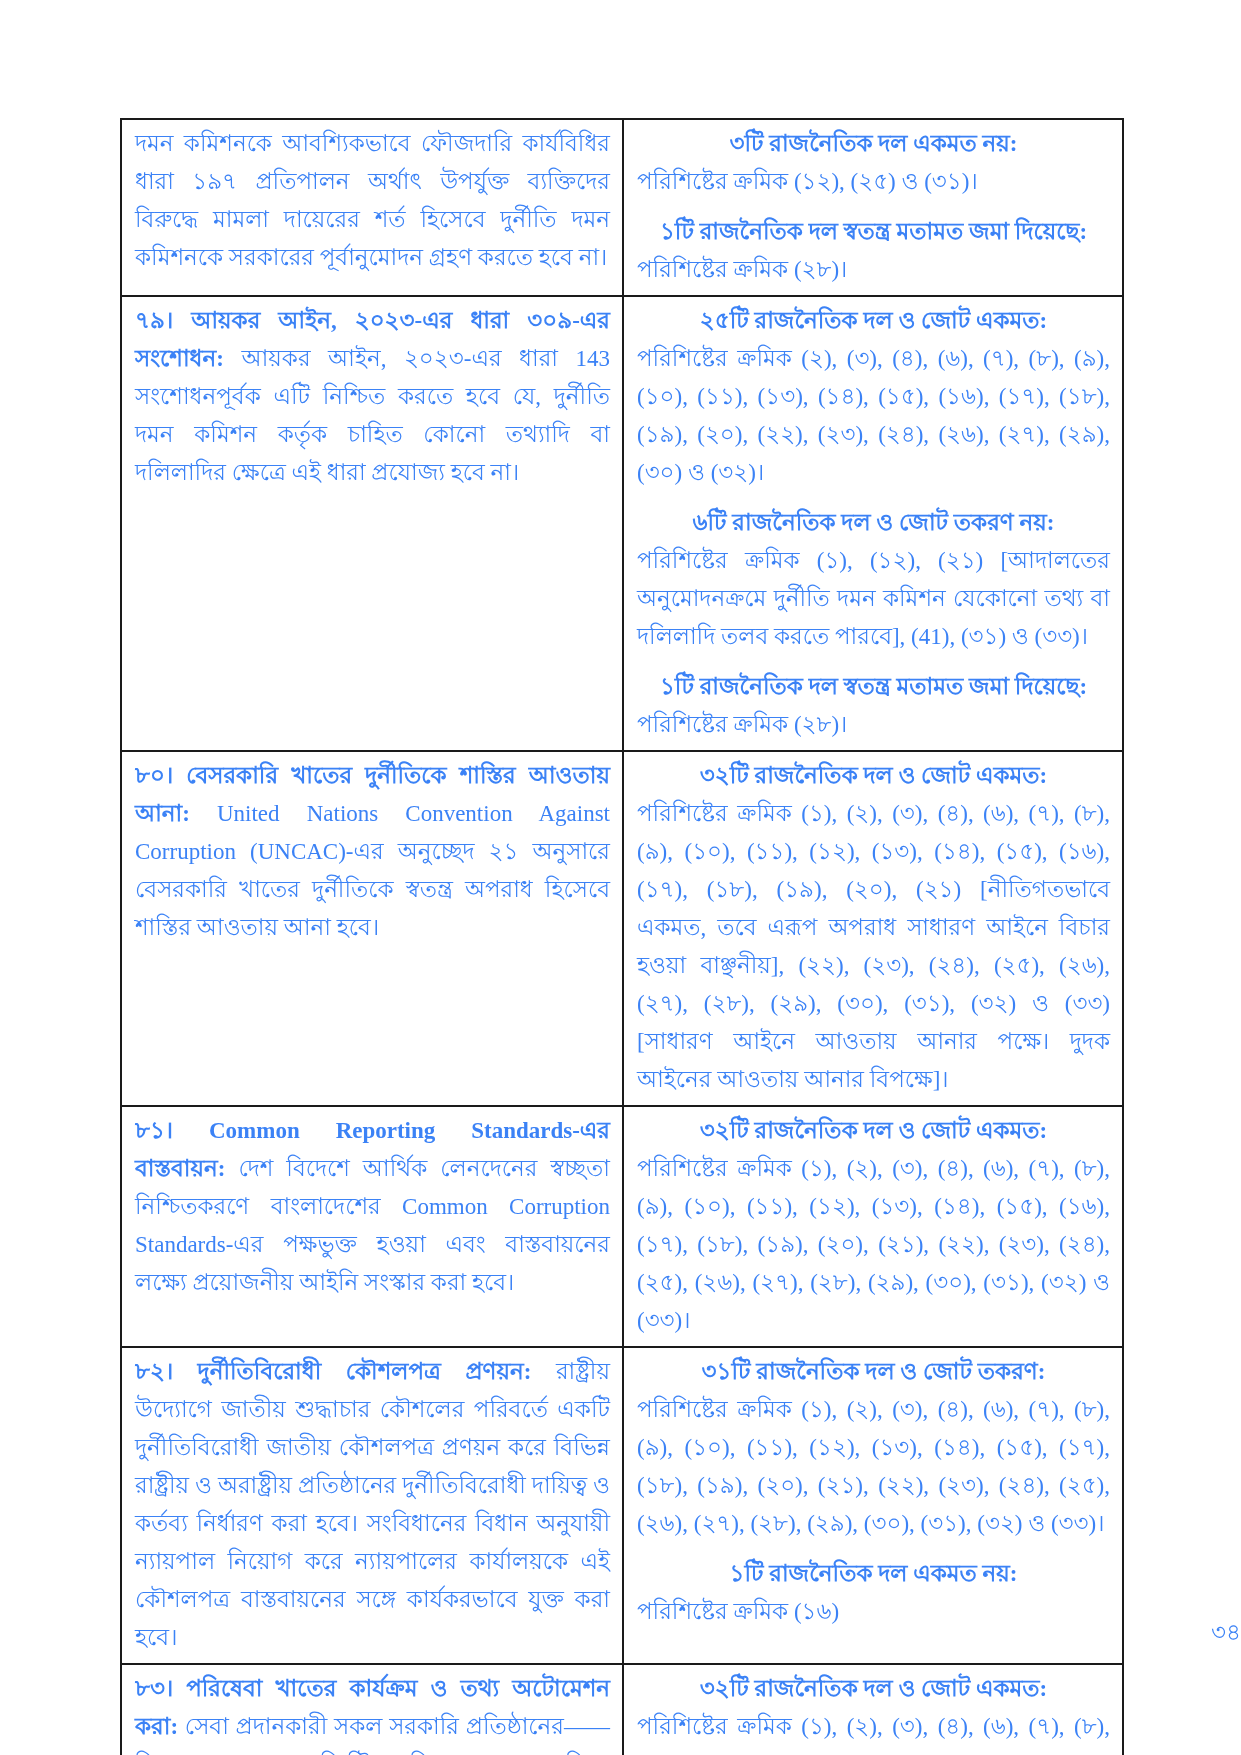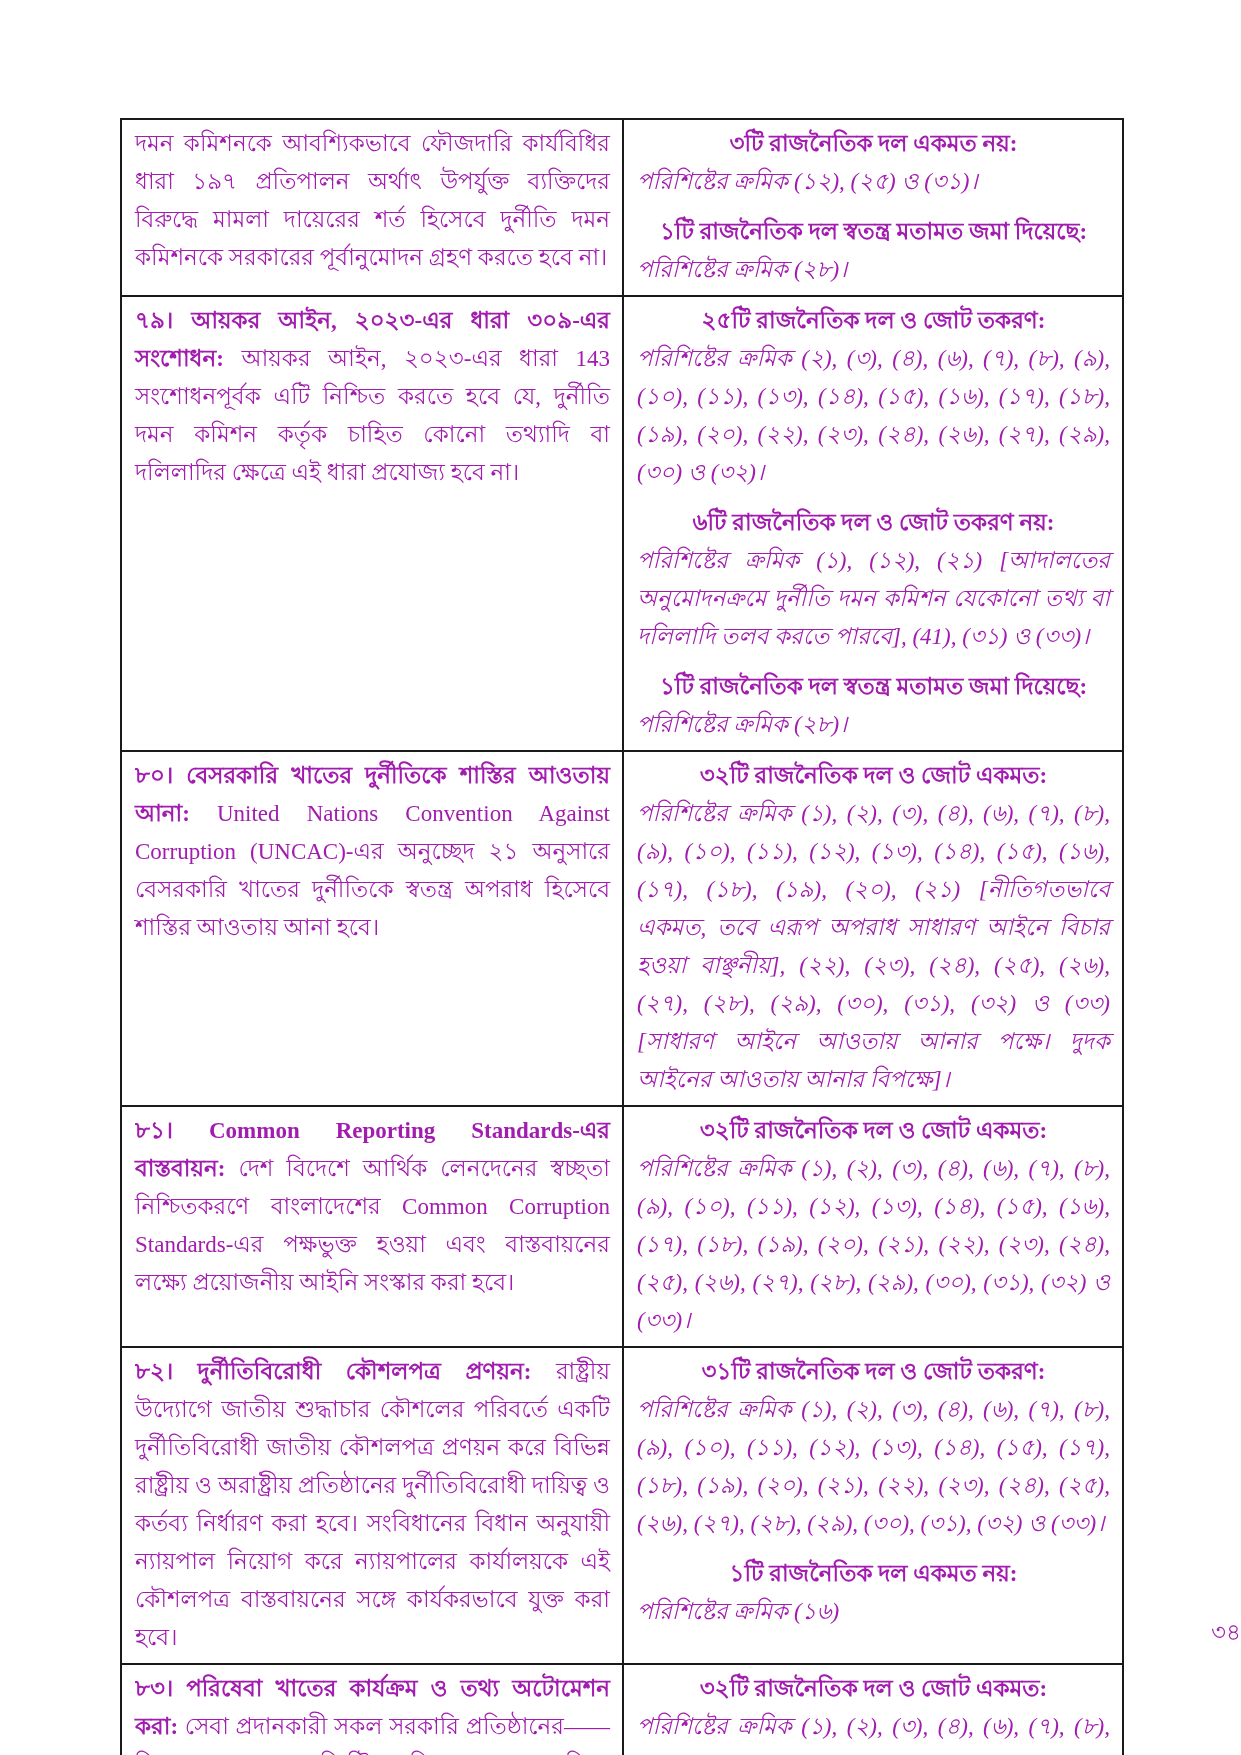--- a/index.html
+++ b/index.html
@@ -6,21 +6,21 @@
     margin: 0;
     padding: 0;
     background: #ffffff;
   }
   .page {
     position: relative;
     width: 1241px;
     min-height: 1755px;
     background: #ffffff;
     font-family: "Liberation Serif", "DejaVu Serif", serif;
-    color: #a21caf;
+    color: #3b82f6;
   }
   table.doc-table {
     position: absolute;
     top: 118px;
     left: 120px;
     width: 1002px;
     border-collapse: collapse;
     table-layout: fixed;
   }
   table.doc-table td {
@@ -50,21 +50,20 @@
   .section { margin: 0 0 0 0; }
   .section + .section { margin-top: 12px; }
   .sec-heading {
     margin: 0;
     font-weight: bold;
     text-align: center;
   }
   .sec-body {
     margin: 0;
     text-align: justify;
-    font-style: italic;
   }
   .page-number {
     position: absolute;
     top: 1568px;
     left: 0;
     width: 1241px;
     text-align: right;
     font-size: 23px;
     line-height: 38px;
     margin-top: 46px;
@@ -97,21 +96,21 @@
           </div>
         </td>
       </tr>
 
       <tr class="r1">
         <td>
           <p class="para"><span class="lead">৭৯। আয়কর আইন, ২০২৩-এর ধারা ৩০৯-এর সংশোধন:</span> <span>আয়কর আইন, ২০২৩-এর ধারা 143 সংশোধনপূর্বক এটি নিশ্চিত করতে হবে যে, দুর্নীতি দমন কমিশন কর্তৃক চাহিত কোনো তথ্যাদি বা দলিলাদির ক্ষেত্রে এই ধারা প্রযোজ্য হবে না।</span></p>
         </td>
         <td>
           <div class="section">
-            <p class="sec-heading">২৫টি রাজনৈতিক দল ও জোট তকরণ:</p>
+            <p class="sec-heading">২৫টি রাজনৈতিক দল ও জোট একমত:</p>
             <p class="sec-body">পরিশিষ্টের ক্রমিক (২), (৩), (৪), (৬), (৭), (৮), (৯), (১০), (১১), (১৩), (১৪), (১৫), (১৬), (১৭), (১৮), (১৯), (২০), (২২), (২৩), (২৪), (২৬), (২৭), (২৯), (৩০) ও (৩২)।</p>
           </div>
           <div class="section">
             <p class="sec-heading">৬টি রাজনৈতিক দল ও জোট তকরণ নয়:</p>
             <p class="sec-body">পরিশিষ্টের ক্রমিক (১), (১২), (২১) [আদালতের অনুমোদনক্রমে দুর্নীতি দমন কমিশন যেকোনো তথ্য বা দলিলাদি তলব করতে পারবে], (41), (৩১) ও (৩৩)।</p>
           </div>
           <div class="section">
             <p class="sec-heading">১টি রাজনৈতিক দল স্বতন্ত্র মতামত জমা দিয়েছে:</p>
             <p class="sec-body">পরিশিষ্টের ক্রমিক (২৮)।</p>
           </div>

